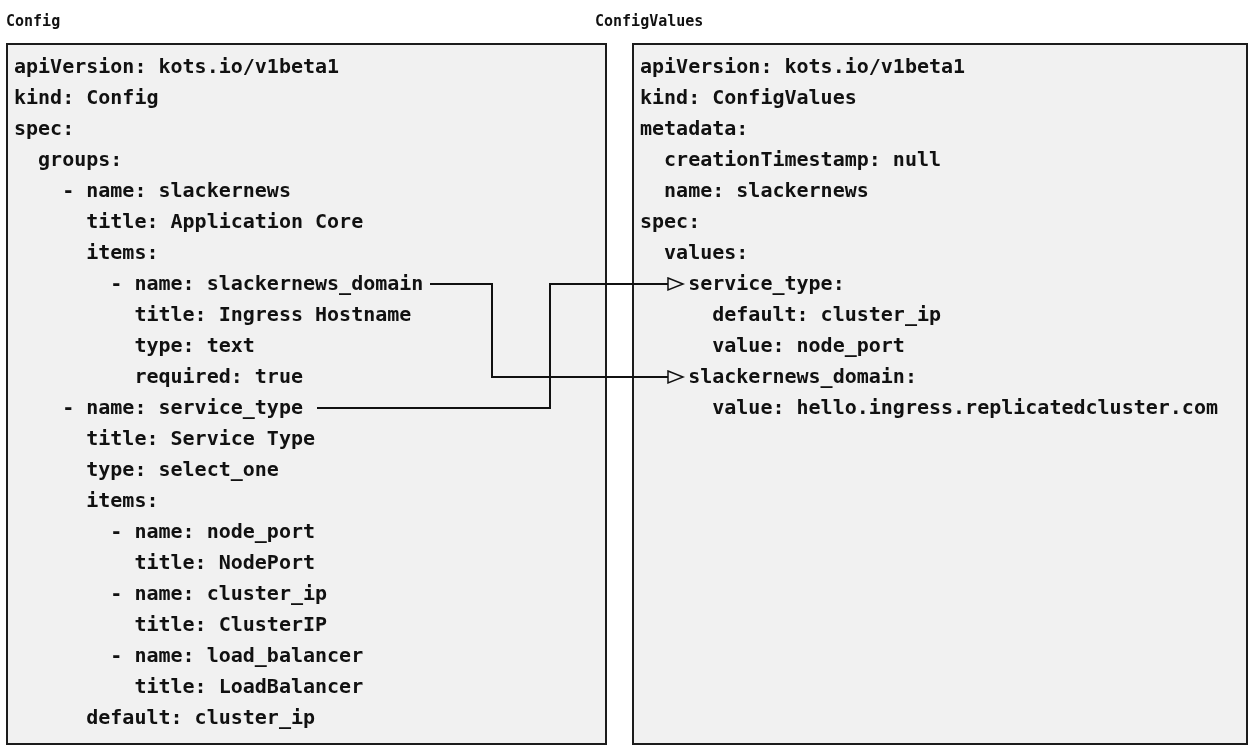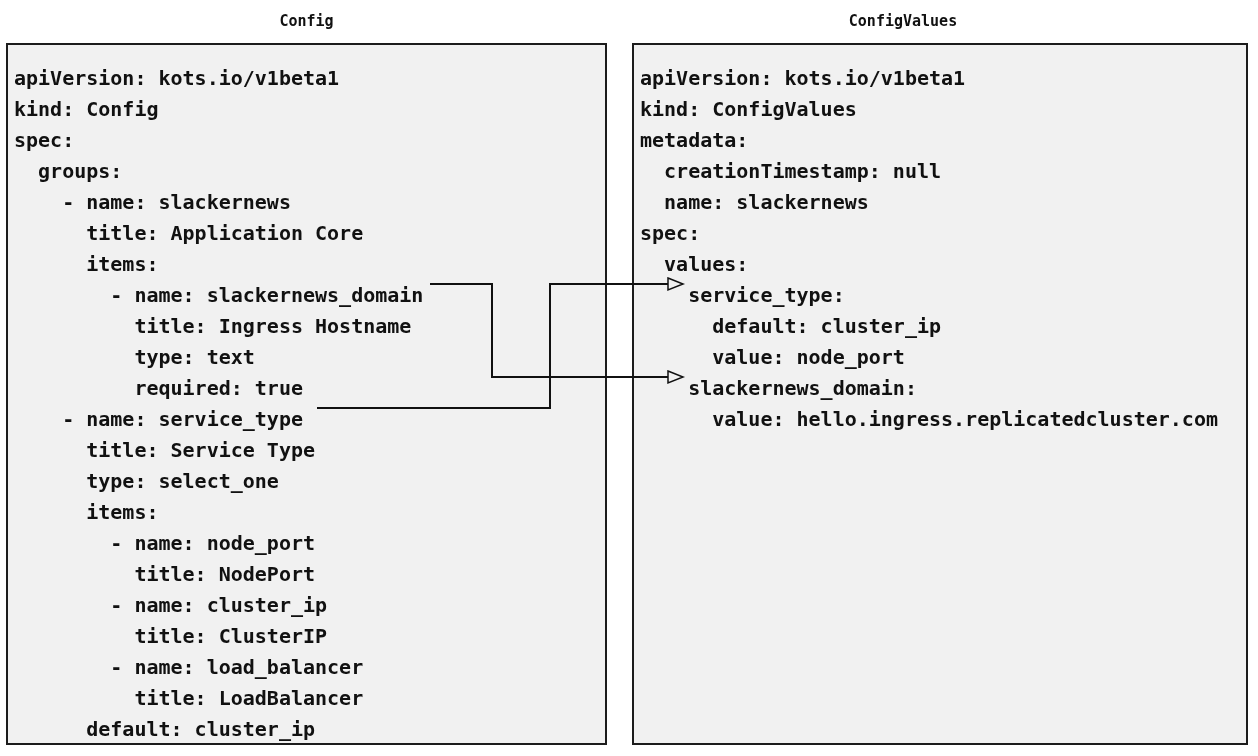--- a/index.html
+++ b/index.html
@@ -11,41 +11,41 @@
   .canvas {
     position: relative;
     width: 1258px;
     height: 756px;
     background: #ffffff;
     overflow: hidden;
   }
   .panel-title {
     position: absolute;
     top: 10px;
-    text-align: center;
+    text-align: left;
     font-weight: bold;
     font-size: 15px;
     line-height: 22px;
     color: #111111;
   }
   .panel-title.left  { left: 6px;   width: 601px; }
   .panel-title.right { left: 595px; width: 616px; }
   .panel {
     position: absolute;
     top: 43px;
     height: 702px;
     background: #f1f1f1;
     border: 2px solid #1c1c1c;
     box-sizing: border-box;
   }
   .panel.left-panel  { left: 6px;   width: 601px; }
   .panel.right-panel { left: 632px; width: 616px; }
   .panel pre {
     margin: 0;
-    padding: 18px 0 0 6px;
+    padding: 6px 0 0 6px;
     font-family: "DejaVu Sans Mono", "Liberation Mono", monospace;
     font-weight: bold;
     font-size: 20px;
     line-height: 31px;
     color: #111111;
     white-space: pre;
   }
   svg.overlay {
     position: absolute;
     left: 0;

